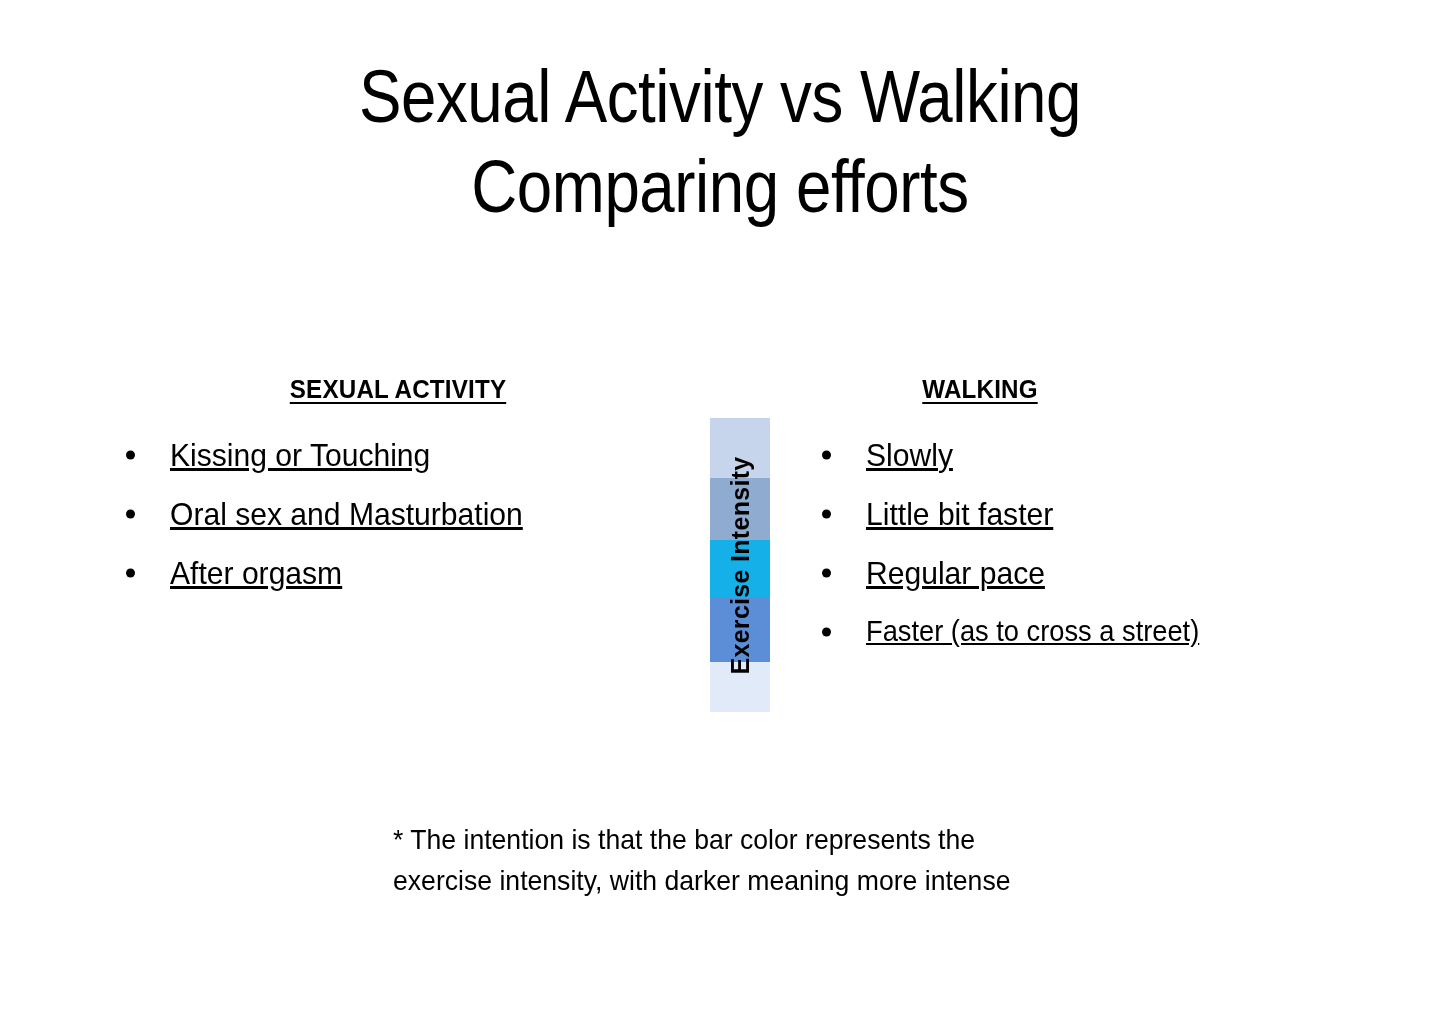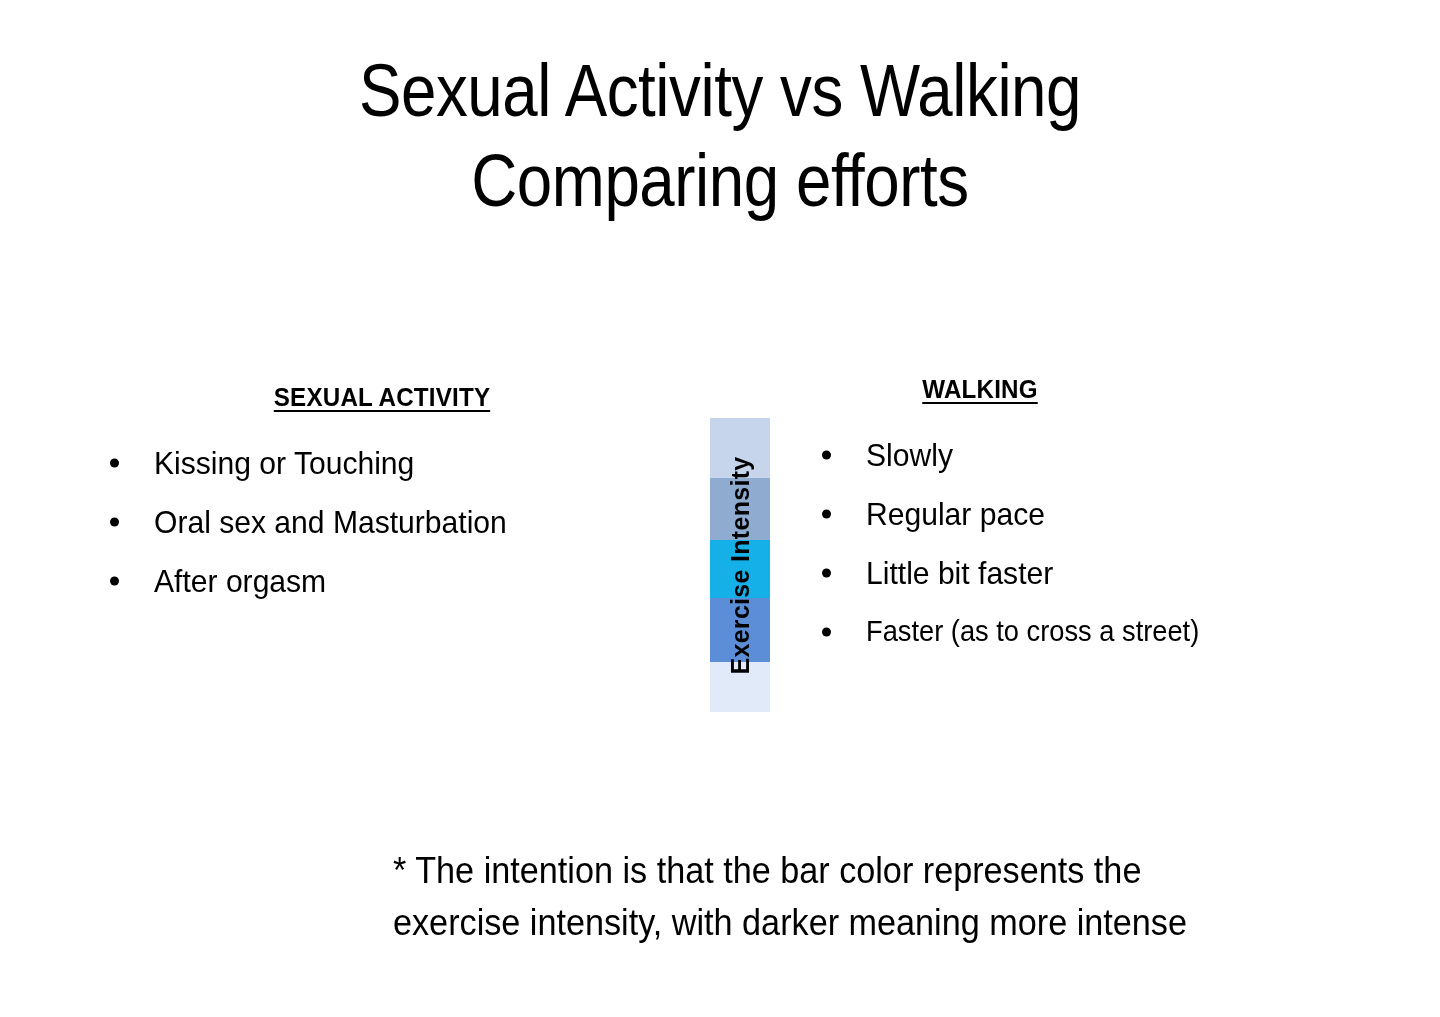--- a/index.html
+++ b/index.html
@@ -13,21 +13,21 @@
     position: relative;
     overflow: hidden;
     font-family: "Liberation Sans", sans-serif;
     color: #000000;
   }
 
   
   #slide-title {
     position: absolute;
     left: 0;
-    top: 54px;
+    top: 60px;
     width: 1440px;
     text-align: center;
     line-height: 1.0;
   }
   .title-line {
     display: block;
     font-size: 74px;
     font-weight: 400;
     letter-spacing: -0.5px;
     transform: scaleX(0.86);
@@ -36,41 +36,42 @@
   }
   .title-line.second {
     margin-top: 16px;
   }
 
   
   .column {
     position: absolute;
     top: 374px;
   }
-  #column-sexual-activity { left: 96px; width: 590px; margin-top: 8px; }
+  #column-sexual-activity { left: 112px; width: 590px; }
   #column-walking        { left: 808px; width: 540px; }
 
   .col-heading {
     font-size: 26px;
     font-weight: bold;
     text-decoration: underline;
     text-underline-offset: 4px;
     text-align: center;
     white-space: nowrap;
     transform: scaleX(0.93);
     letter-spacing: 0.2px;
   }
   #column-sexual-activity .col-heading { width: 440px; margin-left: 66px; }
   #column-walking .col-heading        { width: 300px; margin-left: 22px; }
 
   ul.bullet-list {
     list-style: none;
     margin: 0;
     padding: 0;
     margin-top: 20px;
+    text-decoration: underline;
   }
   ul.bullet-list li {
     position: relative;
     padding-left: 58px;
     font-size: 32px;
     line-height: 1.0;
     height: 59px;
     display: flex;
     align-items: center;
     white-space: nowrap;
@@ -123,23 +124,23 @@
     letter-spacing: 0.3px;
     white-space: nowrap;
     transform: rotate(-90deg);
     transform-origin: center center;
   }
 
   
   #footnote {
     position: absolute;
     left: 393px;
-    top: 845px;
+    top: 820px;
     width: 700px;
-    font-size: 36px;
+    font-size: 28px;
     line-height: 1.45;
   }
   #footnote .fn-line {
     display: block;
     white-space: nowrap;
     transform: scaleX(0.95);
     transform-origin: left center;
   }
 </style>
 </head>
@@ -181,25 +182,25 @@
 
 <div class="column" id="column-walking">
   <div class="col-heading">WALKING</div>
   <ul class="bullet-list">
     <li>
       <span class="bullet-dot"></span>
       <span class="bullet-text">Slowly</span>
     </li>
     <li>
       <span class="bullet-dot"></span>
+      <span class="bullet-text">Little bit faster</span>
+    </li>
+    <li>
+      <span class="bullet-dot"></span>
       <span class="bullet-text">Regular pace</span>
-    </li>
-    <li>
-      <span class="bullet-dot"></span>
-      <span class="bullet-text">Little bit faster</span>
     </li>
     <li class="shrink">
       <span class="bullet-dot"></span>
       <span class="bullet-text">Faster (as to cross a street)</span>
     </li>
   </ul>
 </div>
 
 <div id="footnote">
   <span class="fn-line">* The intention is that the bar color represents the</span>

